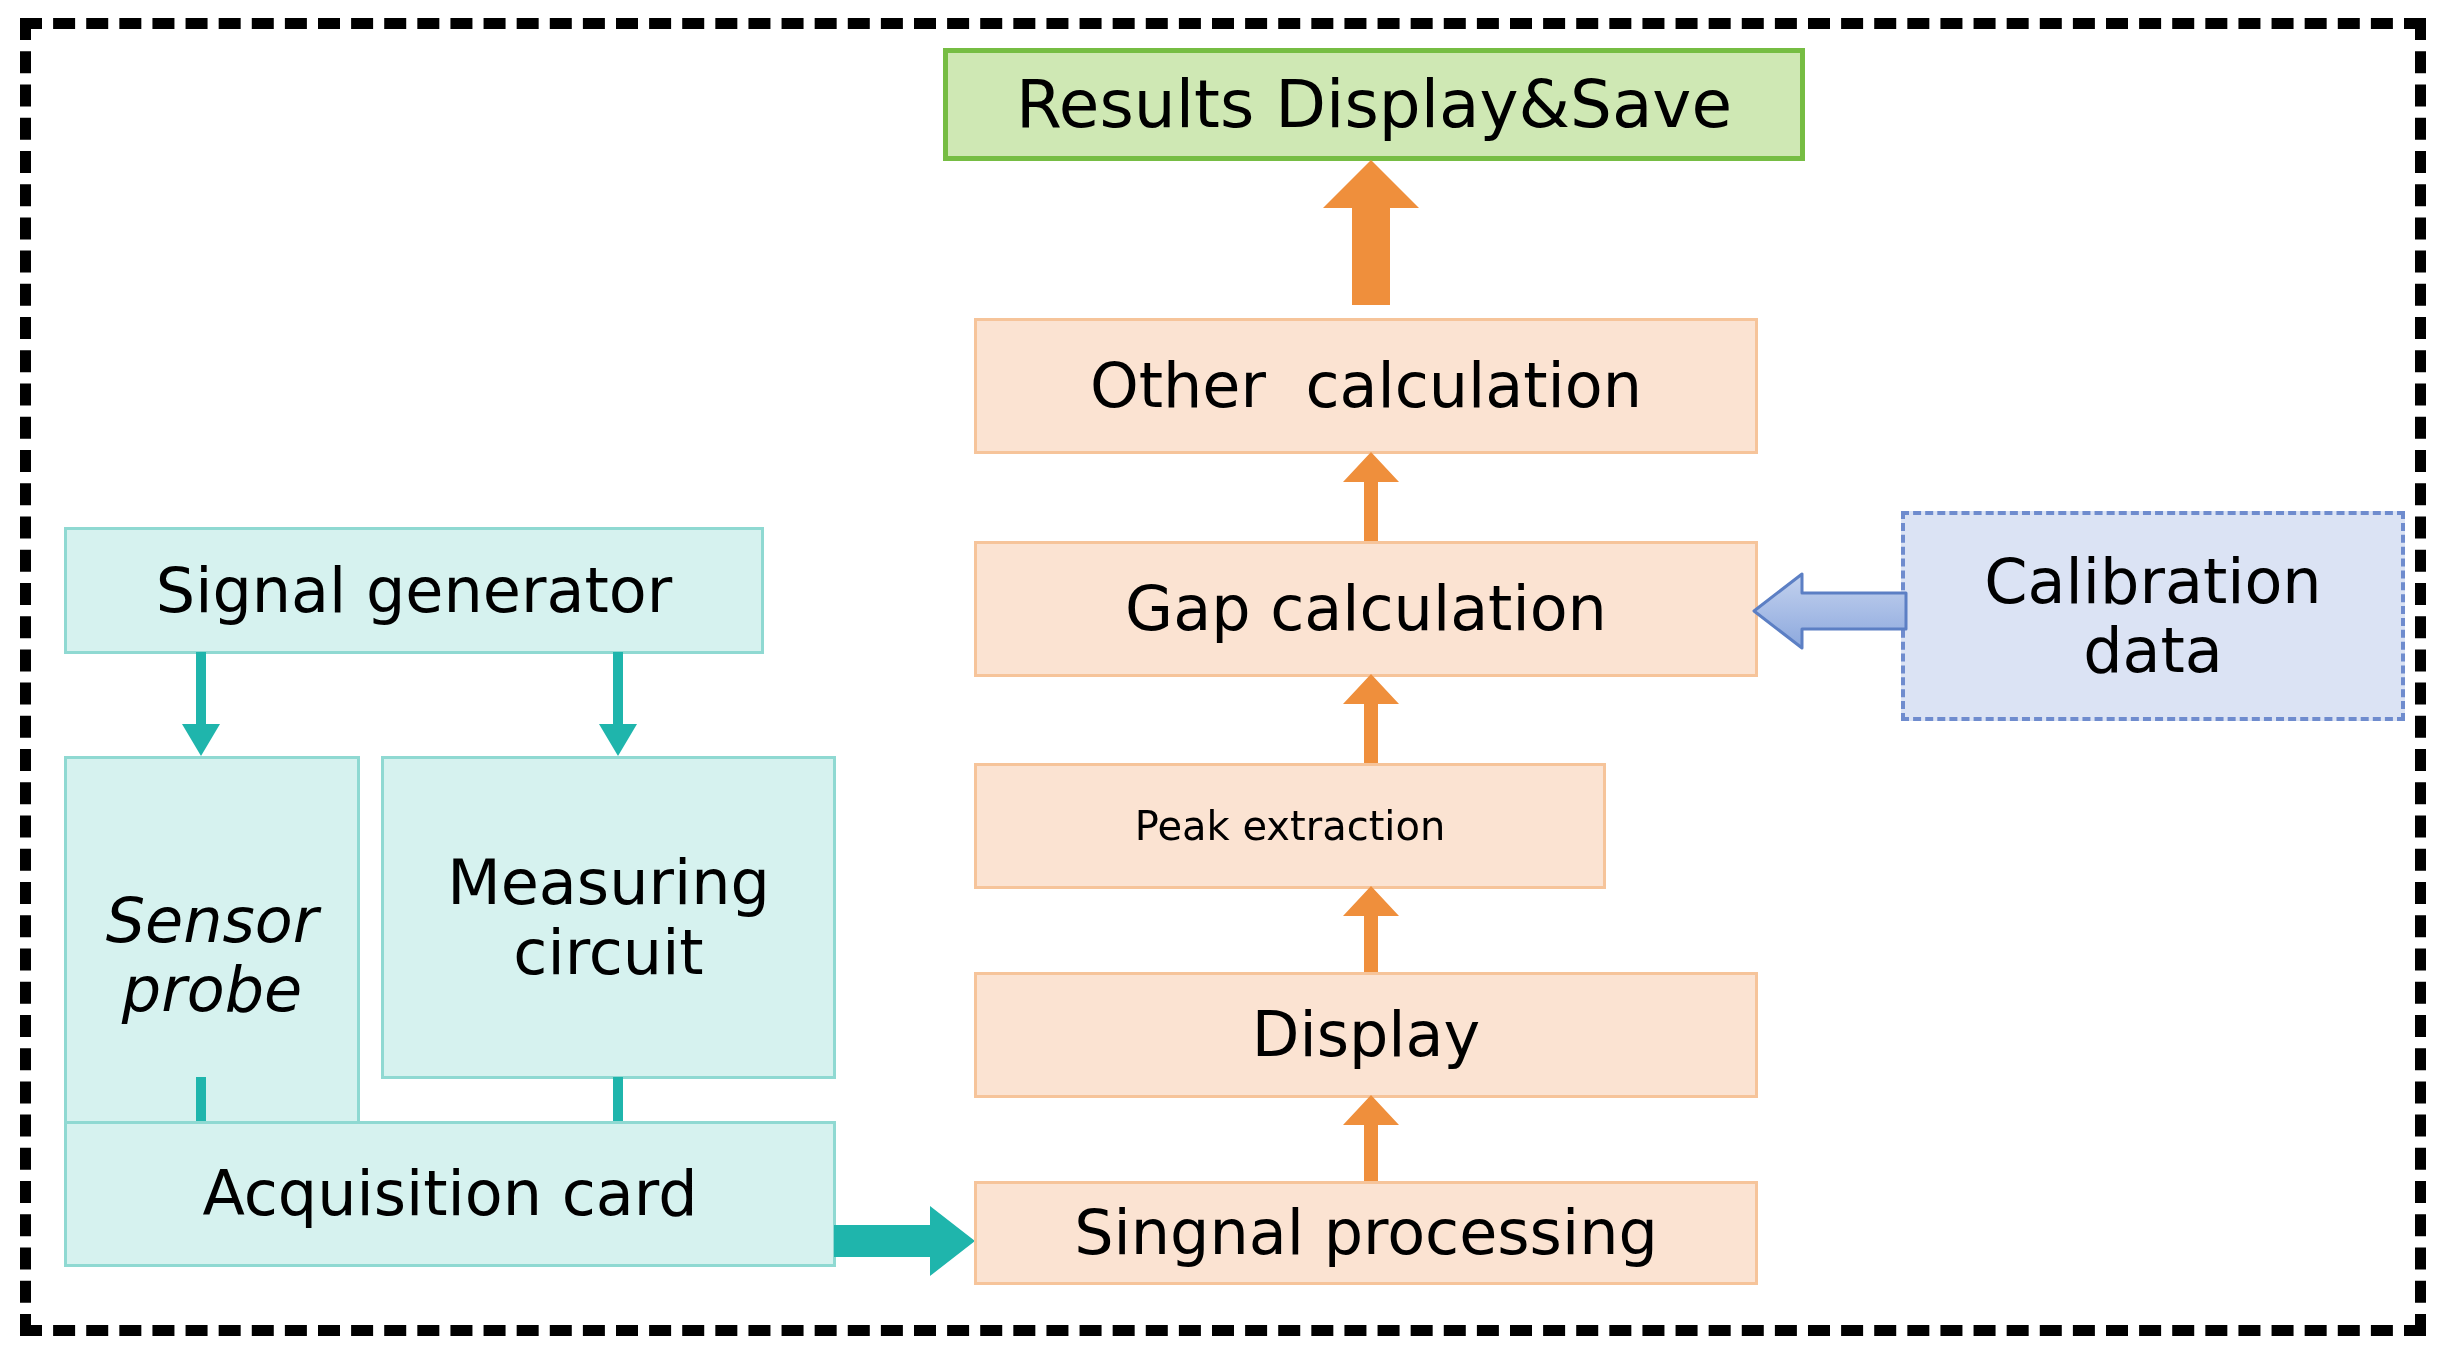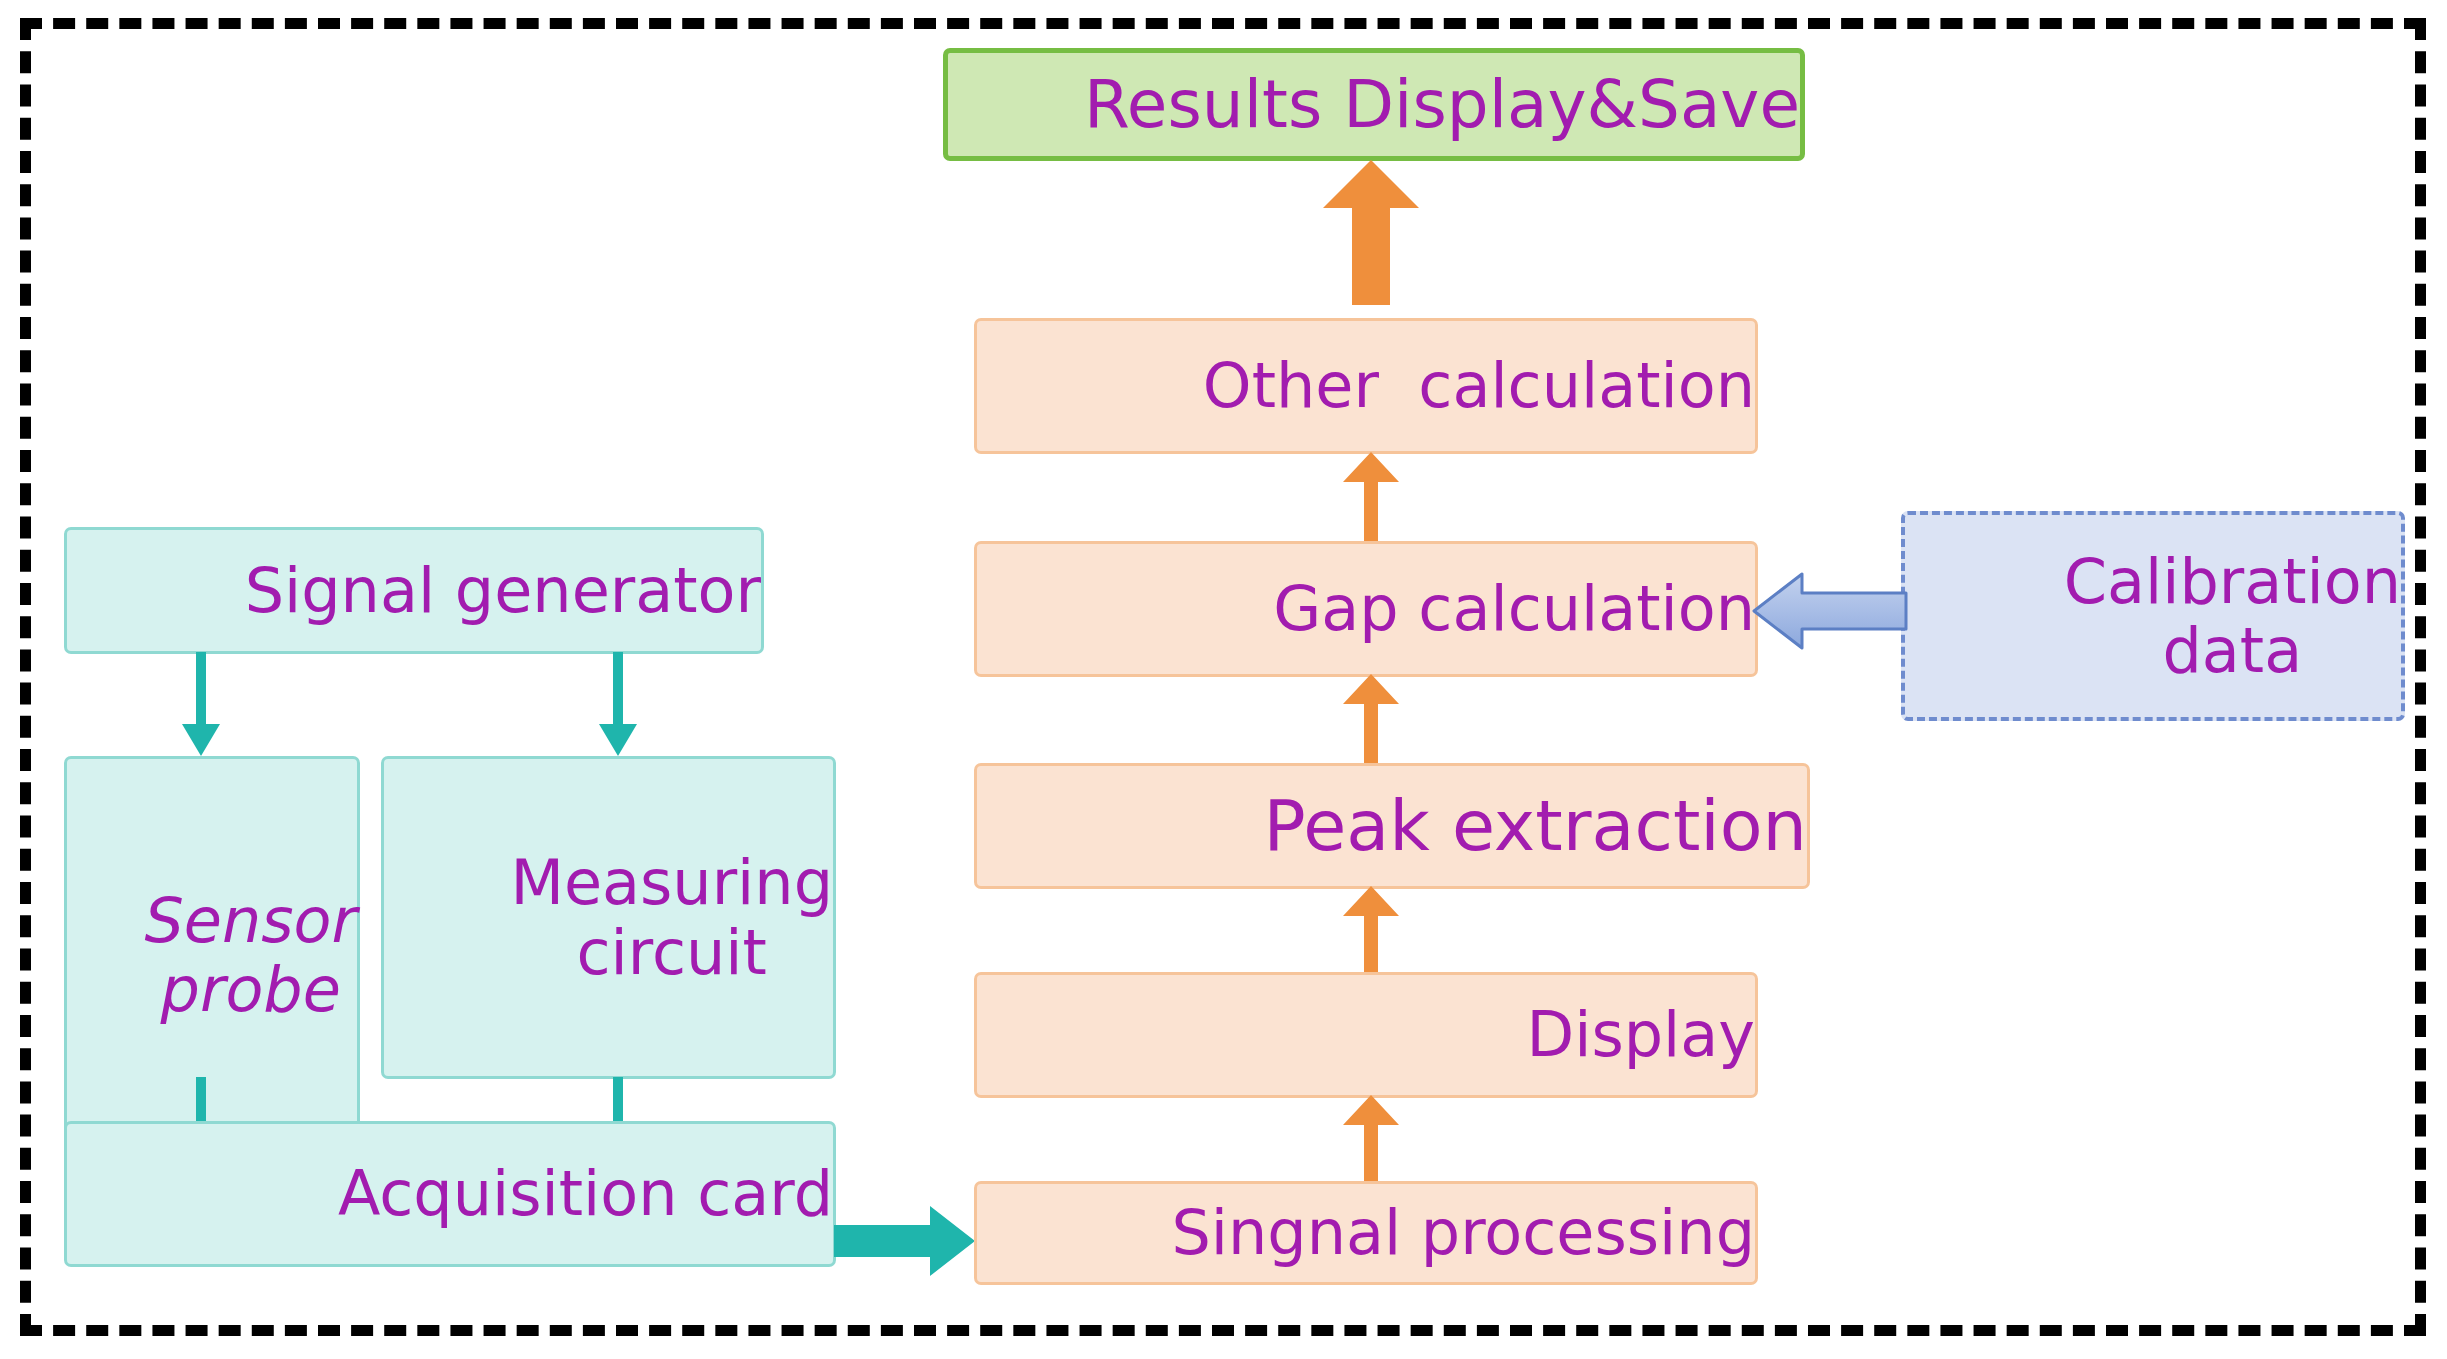--- a/index.html
+++ b/index.html
@@ -28,26 +28,25 @@
     border: 11px dashed #000000;
     box-sizing: border-box;
   }
 
   
   .node {
     position: absolute;
     box-sizing: border-box;
     display: flex;
     align-items: center;
-    justify-content: flex-end;
+    justify-content: center;
     text-align: center;
-    color: #a21caf;
+    color: #000000;
     line-height: 1.12;
     white-space: pre;
-    border-radius: 7px;
   }
 
   .node.teal {
     background: #d6f2ef;
     border: 3px solid #8fd9d2;
   }
   .node.orange {
     background: #fbe3d2;
     border: 3px solid #f6c49a;
   }
@@ -145,21 +144,21 @@
   <div class="node orange" style="left:974px; top:541px; width:784px; height:136px; font-size:62px;">
     <span>Gap calculation</span>
   </div>
 
   <div class="arrow" style="left:1337px; top:674px; width:68px; height:90px;">
     <svg width="68" height="90" viewBox="0 0 68 90">
       <path d="M27,89 L27,30 L6,30 L34,0 L62,30 L41,30 L41,89 Z" fill="#ef8f3c"></path>
     </svg>
   </div>
 
-  <div class="node orange" style="left:974px; top:763px; width:836px; height:126px; font-size:70px;">
+  <div class="node orange" style="left:974px; top:763px; width:632px; height:126px; font-size:40px;">
     <span>Peak extraction</span>
   </div>
 
   <div class="arrow" style="left:1337px; top:886px; width:68px; height:90px;">
     <svg width="68" height="90" viewBox="0 0 68 90">
       <path d="M27,89 L27,30 L6,30 L34,0 L62,30 L41,30 L41,89 Z" fill="#ef8f3c"></path>
     </svg>
   </div>
 
   <div class="node orange" style="left:974px; top:972px; width:784px; height:126px; font-size:62px;">

